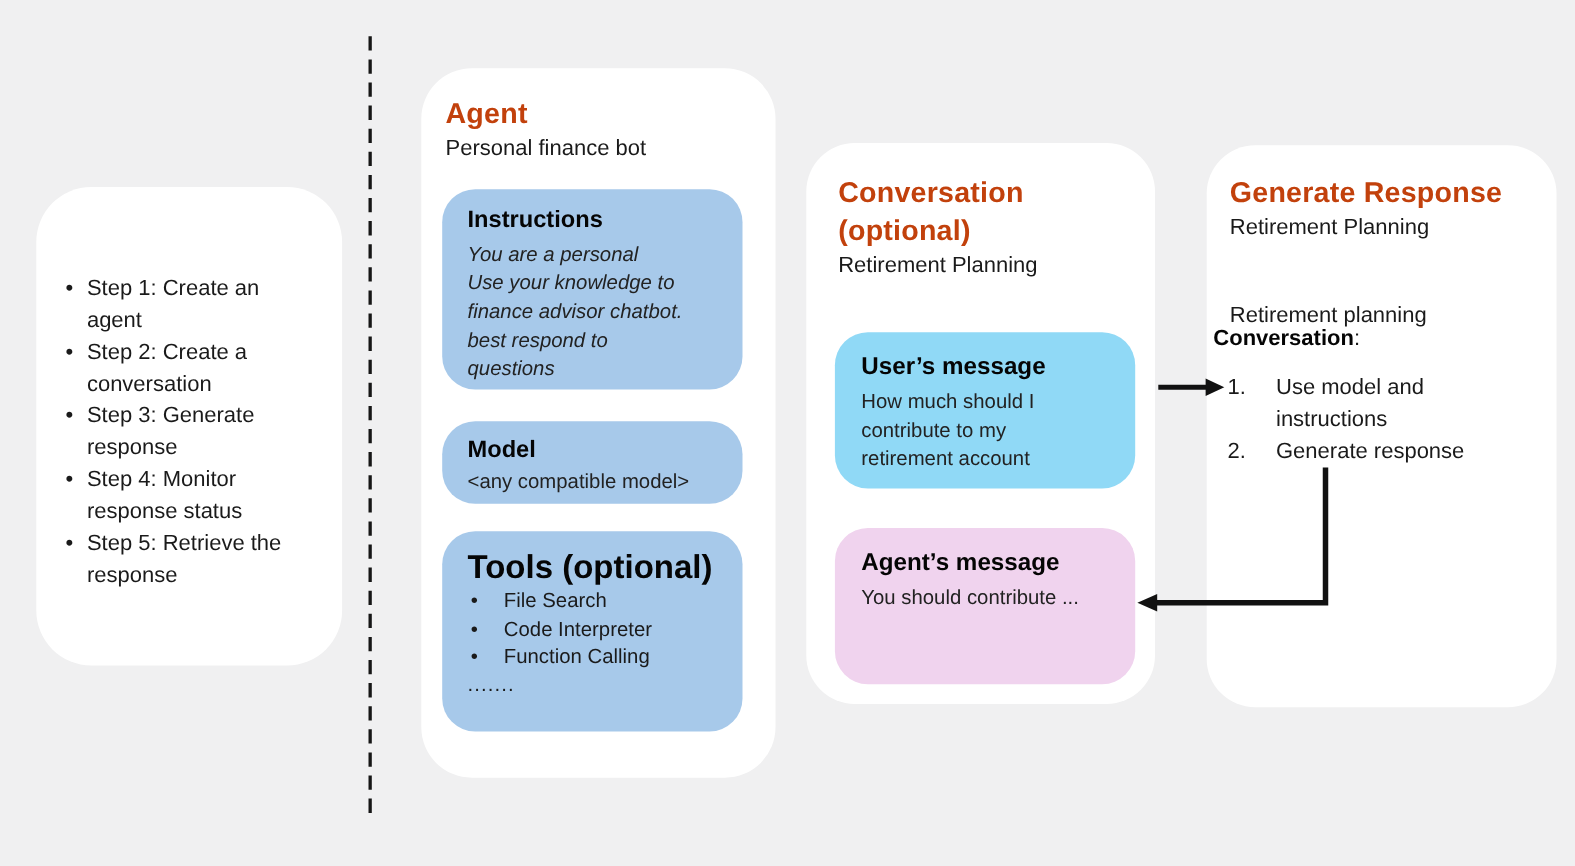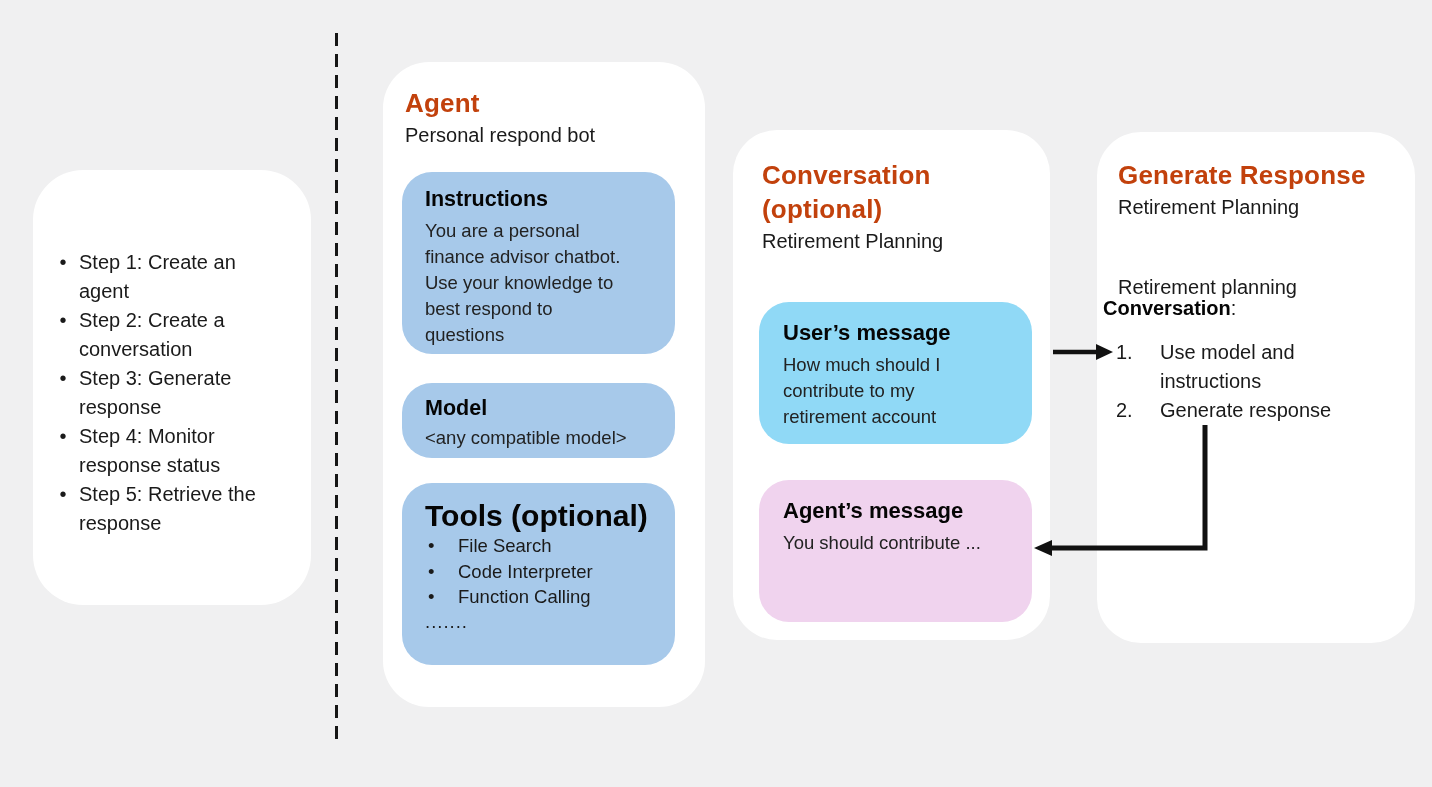--- a/index.html
+++ b/index.html
@@ -37,21 +37,21 @@
   .box-blue { background: #a7c9ea; }
   .box-cyan { background: #90d9f6; }
   .box-pink { background: #f0d3ee; }
   .box-title { position: absolute; left: 23px; font-size: 21.5px; font-weight: bold; color: #050505; }
   .box-body { position: absolute; left: 23px; font-size: 18.5px; line-height: 26px; color: #222; }
 
   .instructions-box { top: 110px; height: 182px; }
   .model-box { top: 321px; height: 75px; }
   .tools-box { top: 421px; height: 182px; }
   .instructions-box .box-title { top: 15px; }
-  .instructions-box .box-body { top: 46px; }
+  .instructions-box .box-body { top: 46px; font-style: italic; }
   .model-box .box-title { top: 13px; }
   .model-box .box-body { top: 42px; }
   .tools-box .box-title { top: 16px; font-size: 30px; }
   .tools-list { position: absolute; left: 23px; top: 50px; list-style: none; }
   .tools-list li { display: flex; font-size: 18.5px; line-height: 25.5px; }
   .tools-list .bullet { width: 33px; flex: 0 0 33px; text-align: left; padding-left: 3px; }
   .tools-ellipsis { position: absolute; left: 23px; top: 128px; font-size: 18.5px; letter-spacing: 1px; }
 
   
   .conversation-card { left: 733px; top: 130px; width: 317px; height: 510px; border-radius: 44px; }
@@ -102,28 +102,28 @@
       </li>
       <li>
         <span class="bullet">•</span>
         <span class="step-text">Step 5: Retrieve the response</span>
       </li>
     </ul>
   </div>
 
   <div class="card agent-card">
     <div class="card-title">Agent</div>
-    <div class="card-sub">Personal respond bot</div>
+    <div class="card-sub">Personal finance bot</div>
 
     <div class="inner-box box-blue instructions-box">
       <div class="box-title">Instructions</div>
       <div class="box-body">
         <div>You are a personal</div>
+        <div>Use your knowledge to</div>
         <div>finance advisor chatbot.</div>
-        <div>Use your knowledge to</div>
         <div>best respond to</div>
         <div>questions</div>
       </div>
     </div>
 
     <div class="inner-box box-blue model-box">
       <div class="box-title">Model</div>
       <div class="box-body">&lt;any compatible model&gt;</div>
     </div>
 

